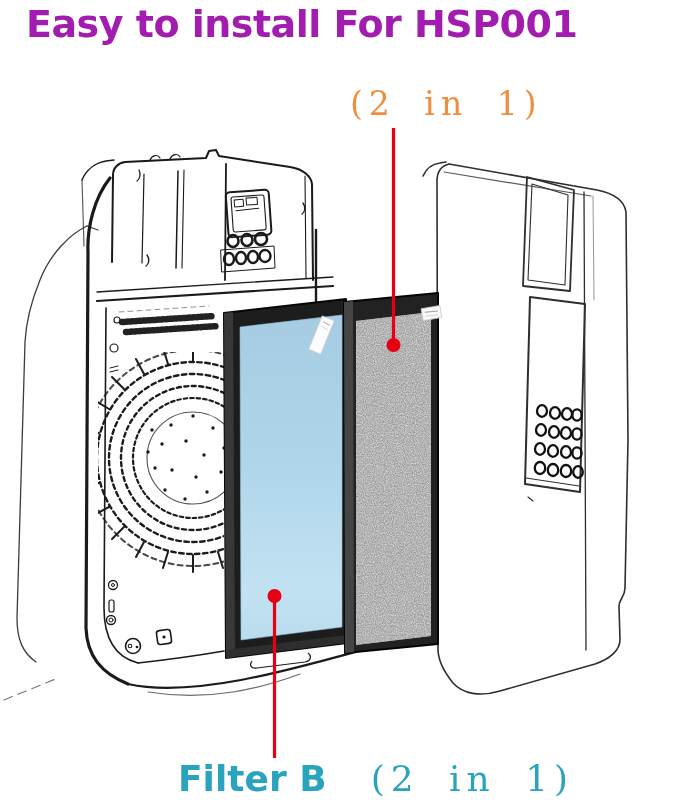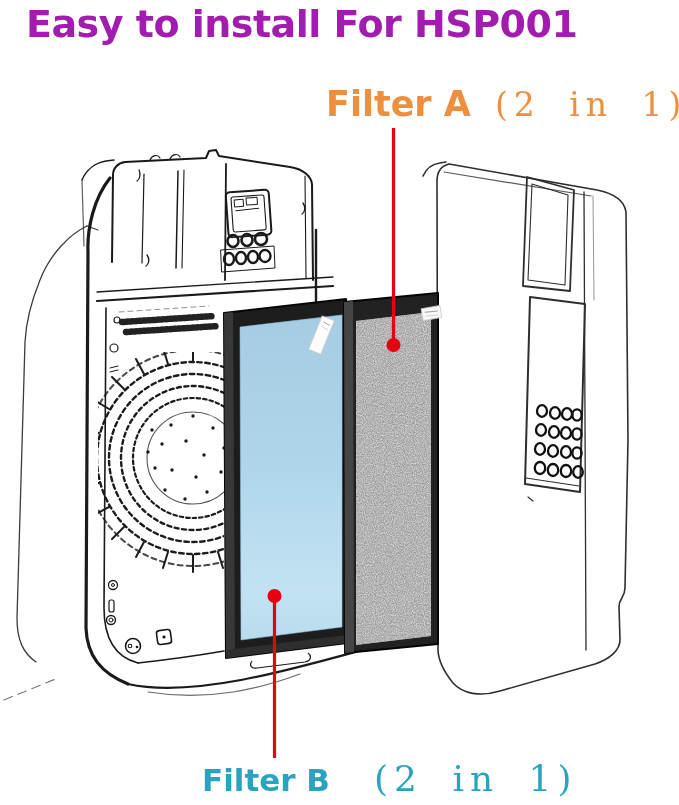--- a/index.html
+++ b/index.html
@@ -16,21 +16,21 @@
   .callout-label{position:absolute;display:flex;align-items:baseline;white-space:nowrap;}
   .callout-label .label-name{font-weight:bold;}
   .callout-label .label-qualifier{
     font-family:"DejaVu Serif","Liberation Serif",serif;
     letter-spacing:6px;word-spacing:12px;font-weight:normal;
   }
   .label-a{left:326px;top:84px;}
   .label-a .label-name{font-size:35px;}
   .label-a .label-qualifier{font-size:33px;margin-left:24px;}
   .label-b{left:178px;top:758px;}
-  .label-b .label-name{font-size:31px;margin-left:24px;}
+  .label-b .label-name{font-size:36px;}
   .label-b .label-qualifier{font-size:36px;margin-left:44px;}
 </style>
 </head>
 <body>
 
 <div class="stage">
 
   <h1 class="page-title" style="color: #a21caf;">Easy to install For HSP001</h1>
 
   <svg class="illustration" width="679" height="805" viewBox="0 0 679 805">
@@ -242,21 +242,20 @@
 
     <g>
       <line x1="393.5" y1="128" x2="393.5" y2="345" stroke-width="3.2" stroke="#E60012"></line>
       <circle cx="393.5" cy="345" r="7" fill="#E60012"></circle>
       <line x1="274.5" y1="596" x2="274.5" y2="758" stroke-width="3.2" stroke="#E60012"></line>
       <circle cx="274.5" cy="596" r="7" fill="#E60012"></circle>
     </g>
   </svg>
 
   <div class="callout-label label-a">
-    <span class="label-name" style="color: rgb(237, 143, 62);">Filter A</span>
     <span class="label-qualifier" style="color: rgb(237, 143, 62);">(2 in 1)</span>
   </div>
 
   <div class="callout-label label-b">
     <span class="label-name" style="color: rgb(42, 164, 190);">Filter B</span>
     <span class="label-qualifier" style="color: rgb(42, 164, 190);">(2 in 1)</span>
   </div>
 
 </div>
 

